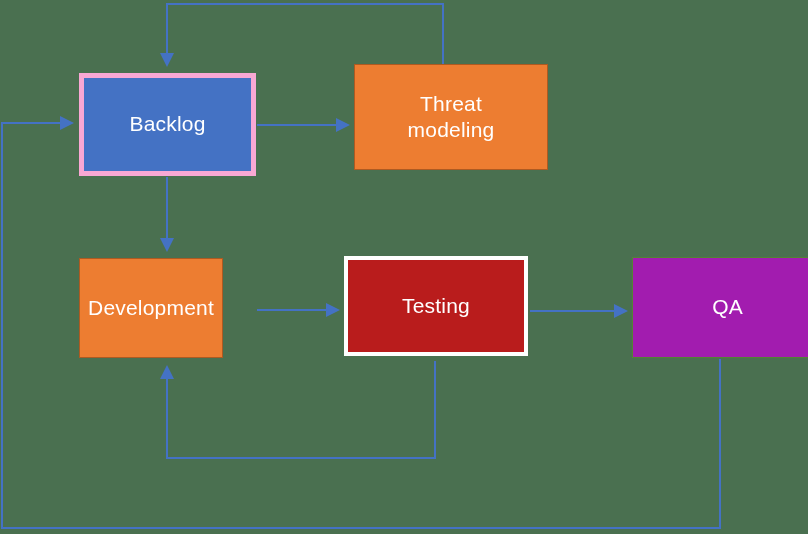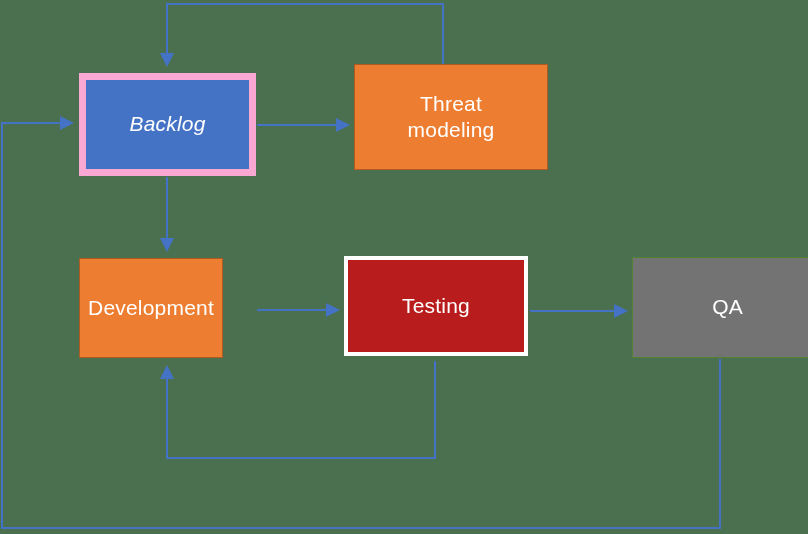--- a/index.html
+++ b/index.html
@@ -40,22 +40,21 @@
     letter-spacing: 0.2px;
     box-sizing: border-box;
     z-index: 3;
   }
   .node-backlog {
     left: 79px;
     top: 73px;
     width: 177px;
     height: 103px;
     background: #4472c4;
-    border: 7px solid #f9a8d4;
-    font-style: italic;
+    border: 5px solid #f9a8d4;
   }
   .node-threat {
     left: 354px;
     top: 64px;
     width: 194px;
     height: 106px;
     background: #ed7d31;
     border: 1px solid #ae5a21;
   }
   .node-development {
@@ -72,21 +71,21 @@
     width: 184px;
     height: 100px;
     background: #b91c1c;
     border: 4px solid #ffffff;
   }
   .node-qa {
     left: 632px;
     top: 257px;
     width: 176px;
     height: 101px;
-    background: #737373;
+    background: #a21caf;
     border: 1px solid #548235;
     border-right: none;
     padding-left: 14px;
   }
   .node-label {
     display: block;
     padding: 0 8px;
     white-space: pre-line;
   }
 </style>

